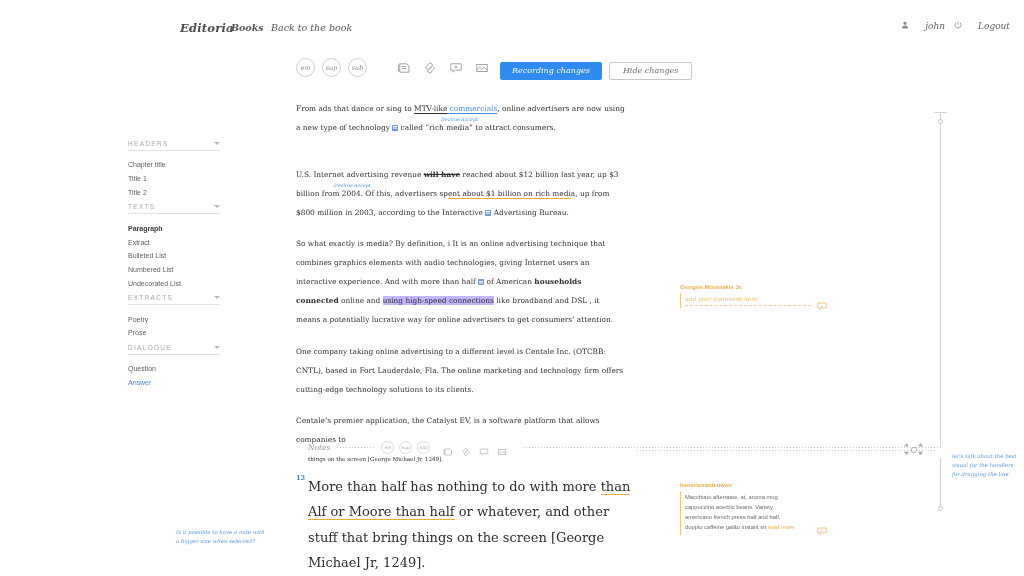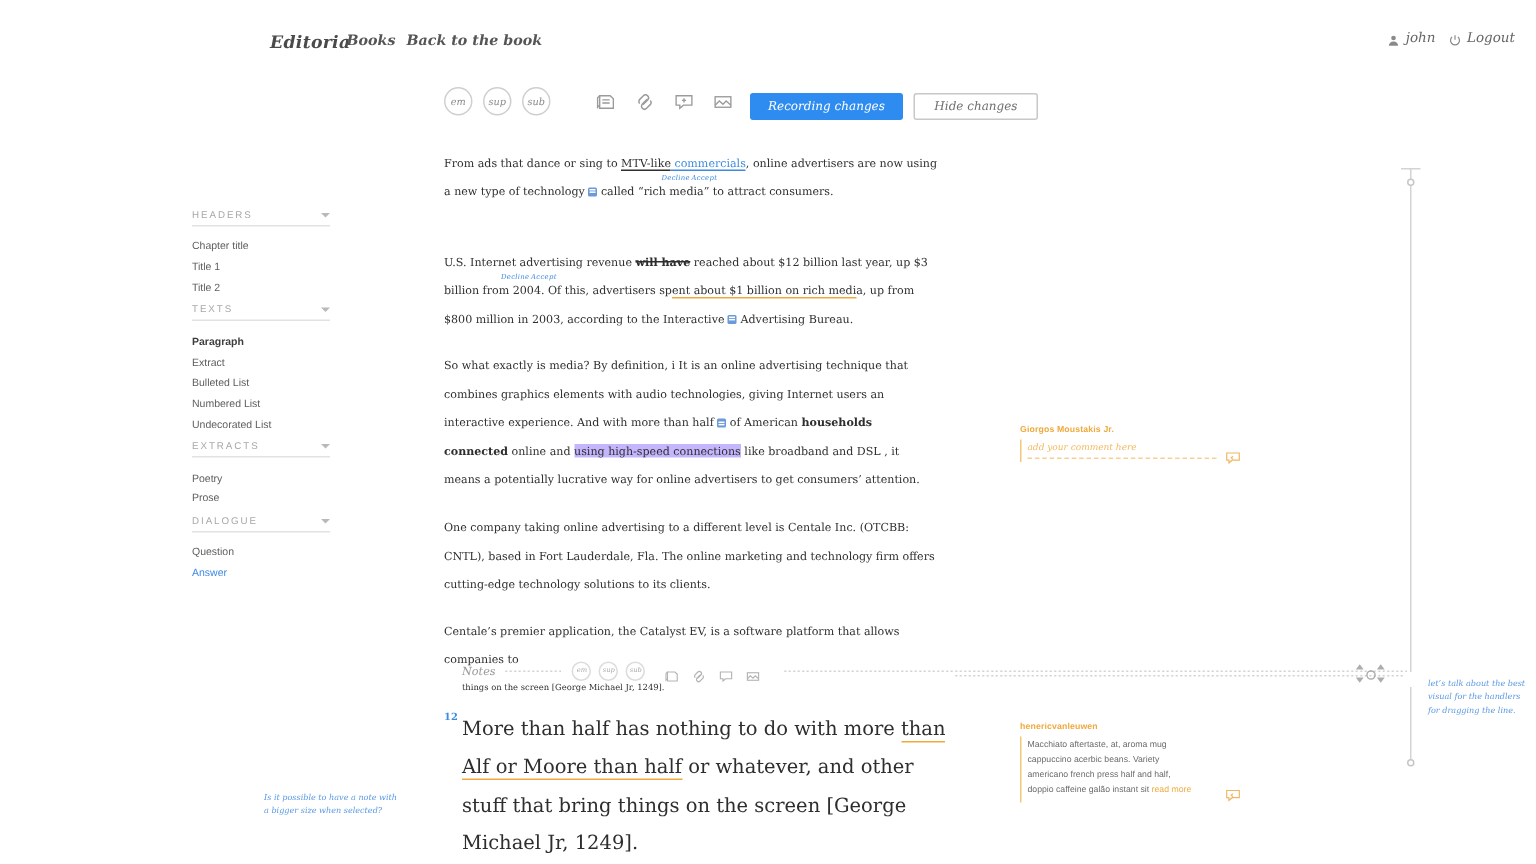--- a/index.html
+++ b/index.html
@@ -23,29 +23,29 @@
     color: #4a4a4a; letter-spacing: .2px;
   }
   .nav-books {
     position: absolute; left: 231px; top: 22px;
     font-family: "DejaVu Serif", serif;
     font-style: italic; font-weight: 700; font-size: 9.5px; color: #555;
   }
   .nav-back {
     position: absolute; left: 271px; top: 22px;
     font-family: "DejaVu Serif", serif;
-    font-style: italic; font-weight: 700; font-size: 9.5px; color: #555;
+    font-style: italic; font-weight: 400; font-size: 9.5px; color: #555;
   }
   .user-area {
     position: absolute; right: 14px; top: 21px;
     display: flex; align-items: center; gap: 9px;
     font-family: "DejaVu Serif", serif; font-style: italic;
     font-size: 9px; color: #666;
   }
-  .user-area .grp { display: flex; align-items: flex-end; gap: 4px; }
+  .user-area .grp { display: flex; align-items: flex-start; gap: 16px; }
   .ico-svg { display: block; }
 
   
   .edtoolbar {
     position: absolute; left: 296px; top: 58px;
     display: flex; align-items: center;
   }
   .circ-btn {
     width: 19px; height: 19px; border-radius: 50%;
     border: 1px solid #cfcfcf; background: #fff;

